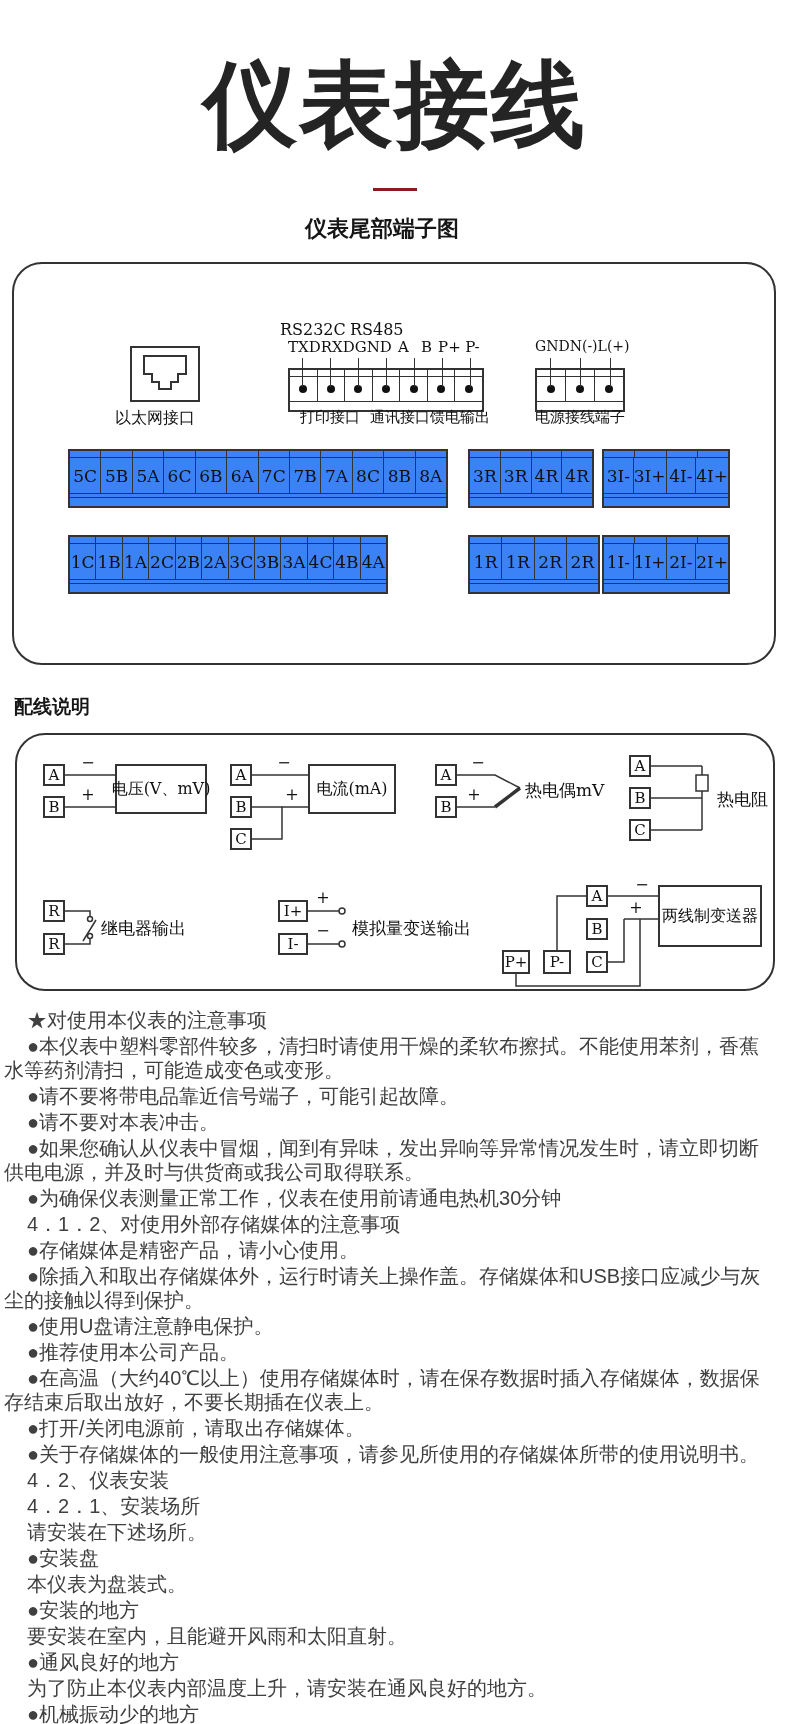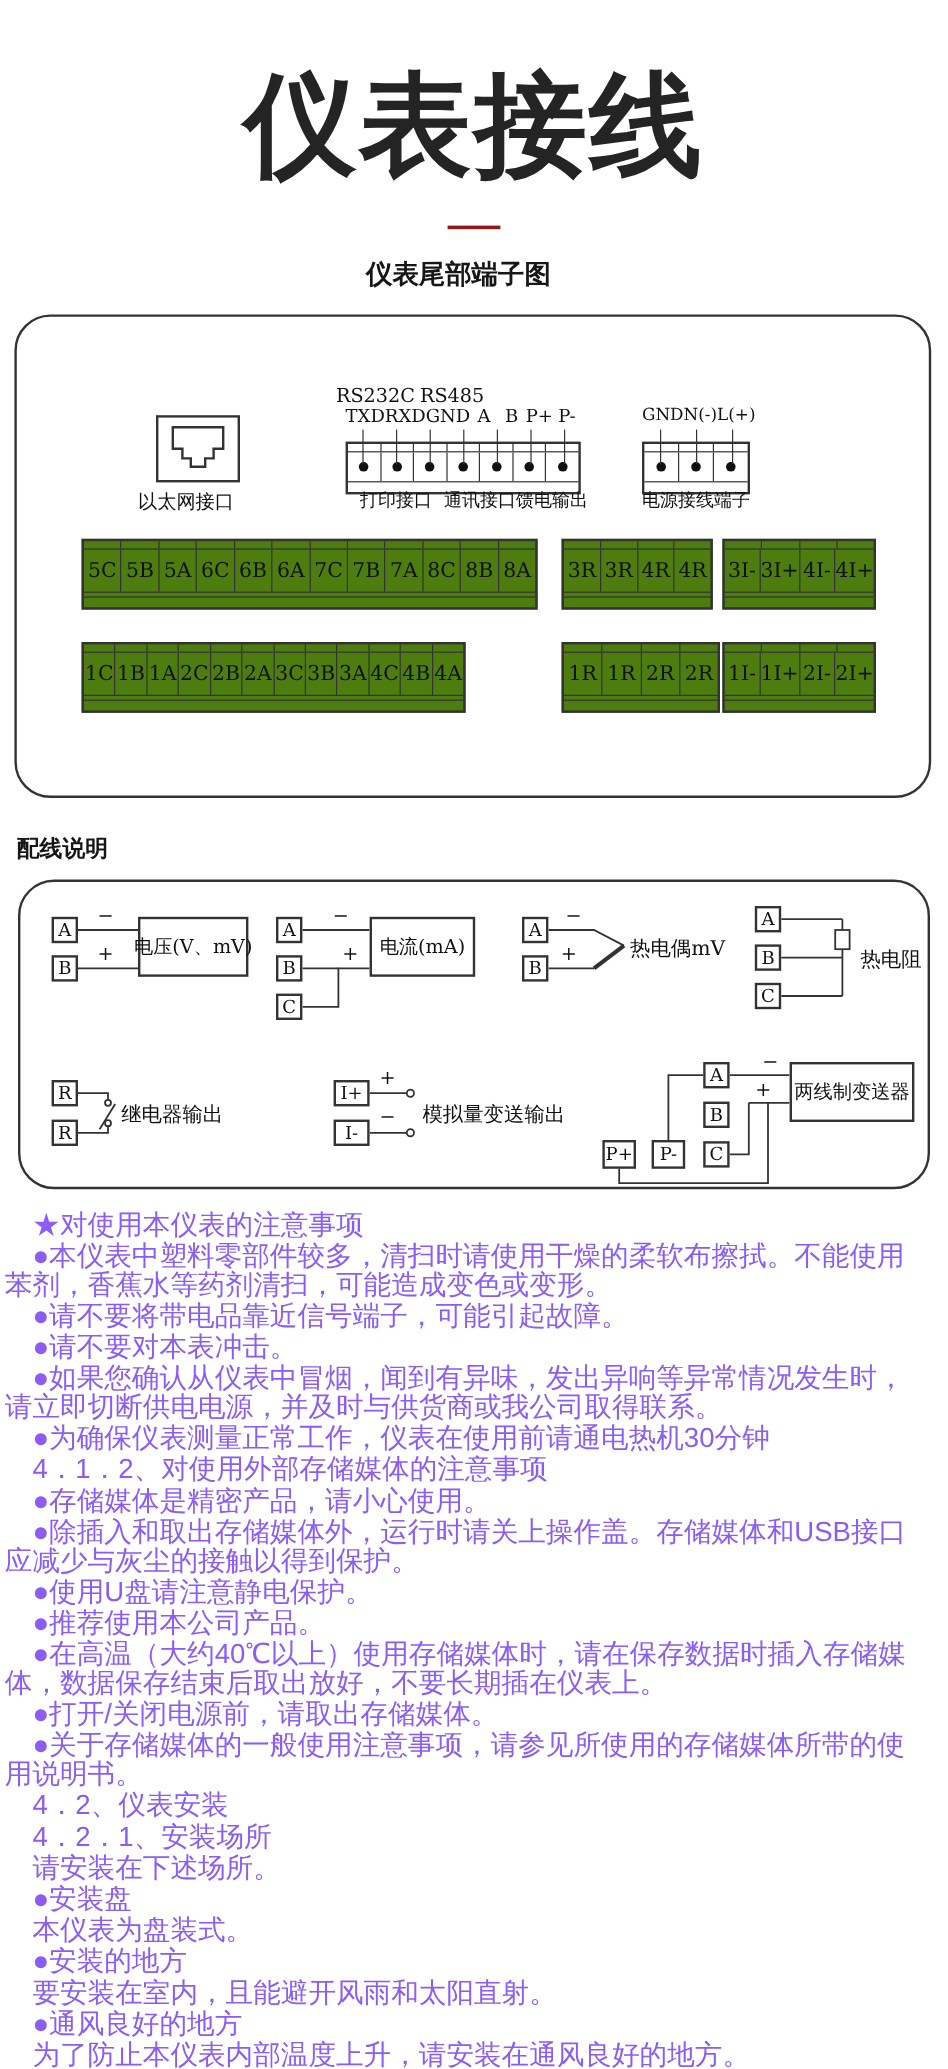--- a/index.html
+++ b/index.html
@@ -40,21 +40,21 @@
   .pins-row > div { flex:1; text-align:center; white-space:nowrap; }
   .pins-row.small > div { font-size:14px; }
   .ticks-row { position:absolute; display:flex; z-index:2; }
   .ticks-row > div { flex:1; position:relative; }
   .ticks-row > div::after { content:""; position:absolute; left:50%; top:0; bottom:0; width:1px; background:#333; }
 
   .bus-label { position:absolute; font-family:"DejaVu Serif", serif; font-size:16px; width:100px; text-align:left; }
   .caption { position:absolute; font-family:"DejaVu Serif", serif; font-size:15px; width:160px; text-align:center; white-space:nowrap; }
 
   
-  .tblock { position:absolute; border:2px solid #333; background:#4d7c0f; }
+  .tblock { position:absolute; border:2px solid #333; background:#3b82f6; }
   .tstrip { display:flex; height:7px; border-bottom:1px solid #333; }
   .tstrip > div { flex:1; border-right:1px solid #333; }
   .tstrip > div:last-child { border-right:none; }
   .tcells { display:flex; height:36px; border-bottom:1px solid #333; }
   .tcells > div { flex:1; border-right:1px solid #333; display:flex; align-items:center; justify-content:center;
     font-family:"DejaVu Serif", serif; font-size:17px; white-space:nowrap; }
   .tcells > div:last-child { border-right:none; }
   .tfoot1 { height:4px; border-bottom:1px solid #333; }
   .tfoot2 { height:8px; }
 
@@ -63,21 +63,21 @@
     font-family:"DejaVu Serif", serif; font-size:15px; z-index:2; }
   .wlabel { position:absolute; border:2px solid #333; background:#fff; display:flex; align-items:center; justify-content:center;
     font-family:"DejaVu Serif", serif; font-size:16px; z-index:2; white-space:nowrap; }
   .wtext { position:absolute; font-family:"DejaVu Serif", serif; font-size:17px; white-space:nowrap; z-index:2; }
   .sign { position:absolute; font-family:"DejaVu Serif", serif; font-size:16px; width:18px; text-align:center; z-index:2; }
   .wires { position:absolute; left:0; top:0; width:760px; height:258px; z-index:1; }
 
   
   .wiring-heading { left:14px; top:694px; font-size:19px; font-weight:700; color:#161616; }
   .notes { position:absolute; left:4px; top:1008px; width:762px; }
-  .notes p { font-size:23px; line-height:24px; margin:0 0 2px 0; text-indent:23px; color:#8b5cf6; }
+  .notes p { font-size:20px; line-height:24px; margin:0 0 2px 0; text-indent:23px; color:#404040; }
 </style>
 </head>
 <body>
 
 <div class="abs page-title">仪表接线</div>
 <div class="abs title-rule"></div>
 <div class="abs page-subtitle">仪表尾部端子图</div>
 
 <div class="panel" id="terminal-panel">
 
@@ -402,21 +402,21 @@
   <div class="sign" style="left:297px; top:186px;">−</div>
   <div class="wtext" style="left:335px; top:182px;">模拟量变送输出</div>
 
   <div class="wbox" style="left:569px; top:150px; width:22px; height:22px;">A</div>
   <div class="wbox" style="left:569px; top:183px; width:22px; height:22px;">B</div>
   <div class="wbox" style="left:569px; top:216px; width:22px; height:22px;">C</div>
   <div class="wbox" style="left:485px; top:215px; width:28px; height:24px;">P+</div>
   <div class="wbox" style="left:526px; top:215px; width:28px; height:24px;">P-</div>
   <div class="sign" style="left:616px; top:140px;">−</div>
   <div class="sign" style="left:610px; top:163px;">+</div>
-  <div class="wlabel" style="left:641px; top:150px; width:104px; height:50px;">两线制变送器</div>
+  <div class="wlabel" style="left:641px; top:150px; width:104px; height:62px;">两线制变送器</div>
 </div>
 
 <div class="notes">
 
 <p>★对使用本仪表的注意事项</p>
     <p>●本仪表中塑料零部件较多，清扫时请使用干燥的柔软布擦拭。不能使用苯剂，香蕉水等药剂清扫，可能造成变色或变形。</p>
     <p>●请不要将带电品靠近信号端子，可能引起故障。</p>
     <p>●请不要对本表冲击。</p>
     <p>●如果您确认从仪表中冒烟，闻到有异味，发出异响等异常情况发生时，请立即切断供电电源，并及时与供货商或我公司取得联系。</p>
     <p>●为确保仪表测量正常工作，仪表在使用前请通电热机30分钟</p>

